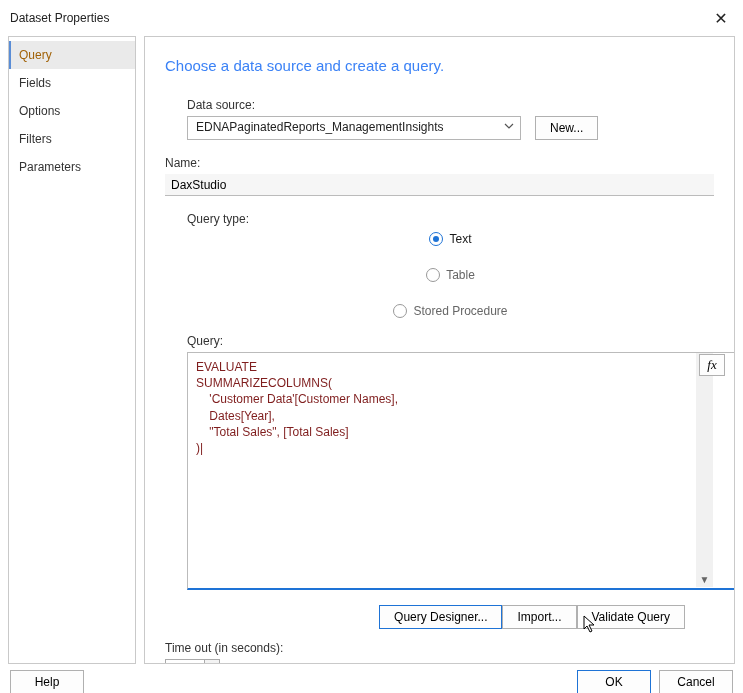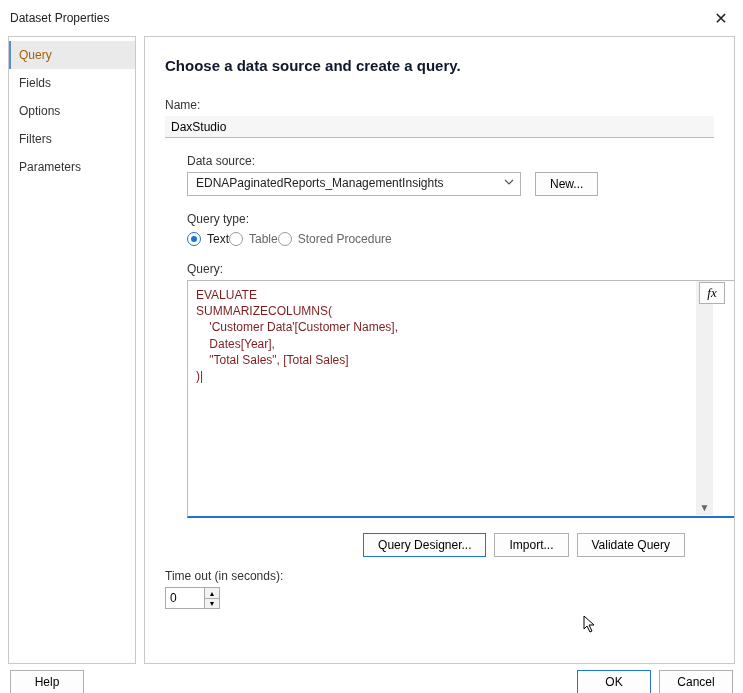--- a/index.html
+++ b/index.html
@@ -5,42 +5,42 @@
   * { box-sizing: border-box; font-family: "Segoe UI", Tahoma, sans-serif; }
   body { margin: 0; background: #fff; width: 743px; height: 693px; overflow: hidden; font-size: 12px; color: #222; }
   .titlebar { display: flex; align-items: center; justify-content: space-between; padding: 6px 10px 6px 10px; text-align: right; }
   .titlebar-title { font-size: 12px; }
   .close-x { font-size: 16px; width: 24px; height: 24px; display:flex; align-items:center; justify-content:center; cursor: default; }
   .body { display: flex; gap: 8px; padding: 0 8px; height: 628px; }
   .sidebar { width: 128px; border: 1px solid #c9c9c9; background: #fff; padding-top: 4px; }
   .sidebar-item { padding: 7px 10px; color: #333; font-size: 12px; }
   .sidebar-item.selected { background: #eaeaea; color: #a16207; border-left: 2px solid #5a8dd6; padding-left: 8px; }
   .main { flex: 1; border: 1px solid #c9c9c9; background: #fff; padding: 16px 20px 14px 20px; position: relative; overflow: hidden; }
-  .main h1 { font-size: 15px; font-weight: 700; color: #0f172a; margin: 4px 0 24px 0; }
+  .main h1 { font-size: 15px; font-weight: 400; color: #3b82f6; margin: 4px 0 24px 0; }
   .lbl { display:block; font-size: 12px; color: #333; margin-bottom: 4px; }
   .row { margin-bottom: 16px; }
   .name-input { width: 100%; border: none; border-bottom: 1px solid #bbb; background: #f6f6f6; padding: 4px 6px; font-size: 12px; height: 22px; }
   .indent { margin-left: 22px; }
   .datasource-row { display:flex; gap: 14px; align-items:center; }
   .select-wrap { position: relative; width: 334px; }
   .select-box { width: 100%; height: 24px; border: 1px solid #b5b5b5; background: #fff; padding: 3px 24px 3px 8px; font-size: 12px; color: #222; }
   .select-caret { position:absolute; right:6px; top:4px; pointer-events:none; }
   .btn { height: 24px; border: 1px solid #b0b0b0; background: #fdfdfd; padding: 0 14px; font-size: 12px; cursor: default; display:inline-flex; align-items:center; justify-content:center; }
-  .radio-row { display:flex; align-items:center; margin-top:6px; }
+  .radio-row { display:flex; gap: 22px; align-items:center; margin-top:6px;flex-direction:column; }
   .radio-opt { display:flex; align-items:center; gap:6px; color:#666; }
   .radio-visual { width:14px; height:14px; border-radius:50%; border:1px solid #999; display:flex; align-items:center; justify-content:center; }
   .radio-visual.checked { border-color:#1e73d6; }
   .radio-dot { width:6px; height:6px; border-radius:50%; background:#1e73d6; }
   .radio-opt.checked { color:#1a1a1a; font-weight:400; }
   .query-area-wrap { position: relative; margin-top: 4px; }
   .query-textarea { width: 590px; height: 238px; border: 1px solid #bbb; border-bottom: 2px solid #1e73d6; padding: 6px 8px; font-size: 12px; font-family: "Segoe UI", Tahoma, sans-serif; resize: none; line-height: 1.35; color:#7f1d1d; }
   .query-scroll { position:absolute; right:1px; top:1px; width:17px; height:234px; background:#f1f1f1; display:flex; flex-direction:column; justify-content:space-between; align-items:center; }
   .scroll-arrow { font-size:10px; color:#666; padding:2px 0; }
   .fx-btn { position:absolute; left: 512px; top: 2px; width:26px; height:22px; border:1px solid #b0b0b0; background:#fdfdfd; font-style:italic; font-family: "Times New Roman", serif; font-size:13px; display:flex; align-items:center; justify-content:center; }
-  .action-row { display:flex; justify-content:flex-end; gap:8px; width: 498px; margin-left:22px; margin-top:12px; }
+  .action-row { display:flex; justify-content:flex-end; gap:0; width: 498px; margin-left:22px; margin-top:12px; }
   .timeout-row { margin-left:0; margin-top:12px; }
   .spinner { display:inline-flex; border:1px solid #aaa; height:22px; }
   .spinner input { width: 38px; border:none; padding:2px 4px; font-size:12px; height:100%; }
   .spinner-btns { display:flex; flex-direction:column; border-left:1px solid #aaa; }
   .spinner-btn { width:14px; height:10px; font-size:7px; display:flex; align-items:center; justify-content:center; background:#f3f3f3; border:none; }
   .footer { display:flex; justify-content:space-between; align-items:center; padding: 6px 10px 0 10px; gap: 21px; }
   .footer-right { display:flex; gap:8px; }
   .footer .btn { width:74px; }
   .btn-primary { border-color:#1e73d6; }
   .cursor { position:absolute; left: 438px; top: 578px; pointer-events:none; }
@@ -58,38 +58,38 @@
     <div class="sidebar-item selected"><span>Query</span></div>
     <div class="sidebar-item"><span>Fields</span></div>
     <div class="sidebar-item"><span>Options</span></div>
     <div class="sidebar-item"><span>Filters</span></div>
     <div class="sidebar-item"><span>Parameters</span></div>
   </div>
 
   <div class="main">
     <h1>Choose a data source and create a query.</h1>
 
-    <div class="row">
-      <label class="lbl">Name:</label>
-      <input class="name-input" value="DaxStudio" style="">
-    </div>
-
     <div class="row indent">
       <label class="lbl">Data source:</label>
       <div class="datasource-row">
         <div class="select-wrap">
           <div class="select-box">EDNAPaginatedReports_ManagementInsights</div>
           <span class="select-caret">
             <svg width="12" height="12" viewBox="0 0 12 12">
                 <path d="M2 4l4 4 4-4" stroke="#555" stroke-width="1.2" fill="none"></path>
               </svg>
           </span>
         </div>
         <button class="btn">New...</button>
       </div>
+    </div>
+
+    <div class="row">
+      <label class="lbl">Name:</label>
+      <input class="name-input" value="DaxStudio" style="">
     </div>
 
     <div class="row indent">
       <label class="lbl">Query type:</label>
       <div class="radio-row">
         <div class="radio-opt checked">
           <span class="radio-visual checked">
               <span class="radio-dot"></span>
             </span>
           <span>Text</span>

